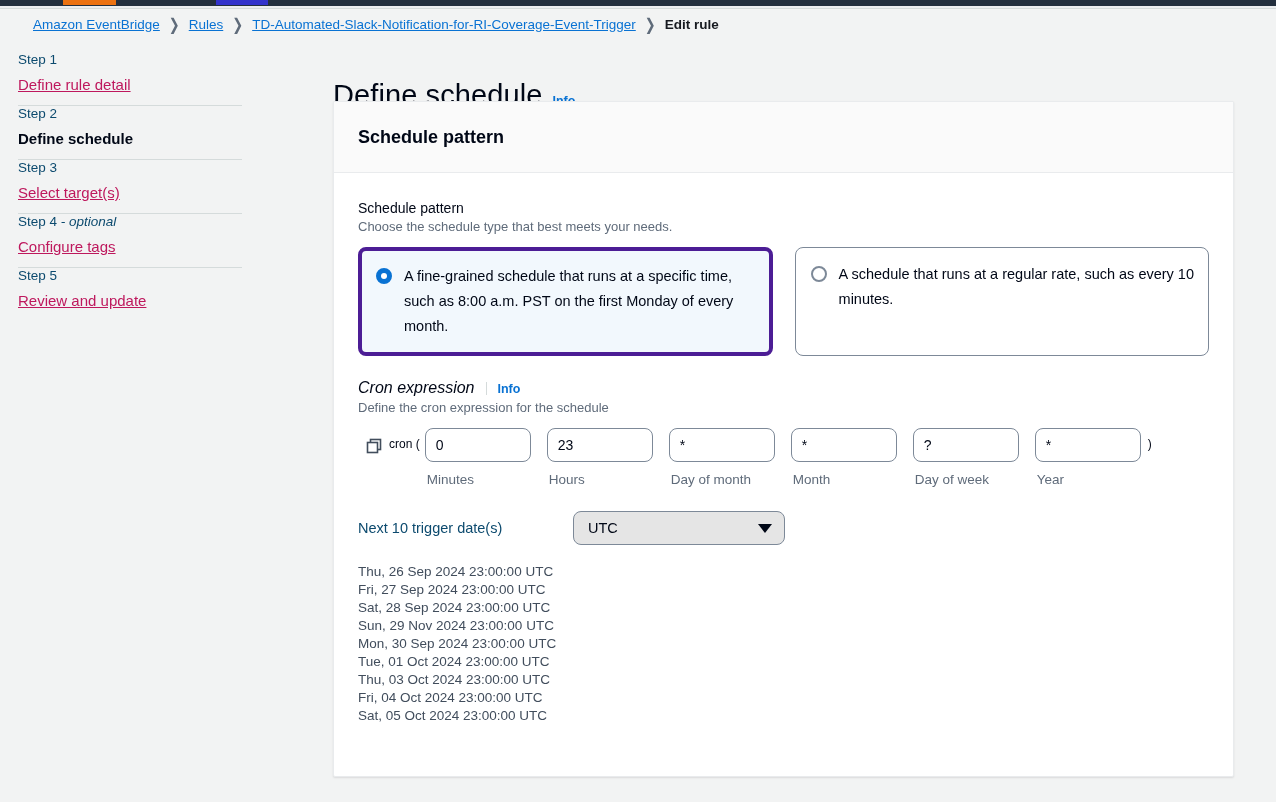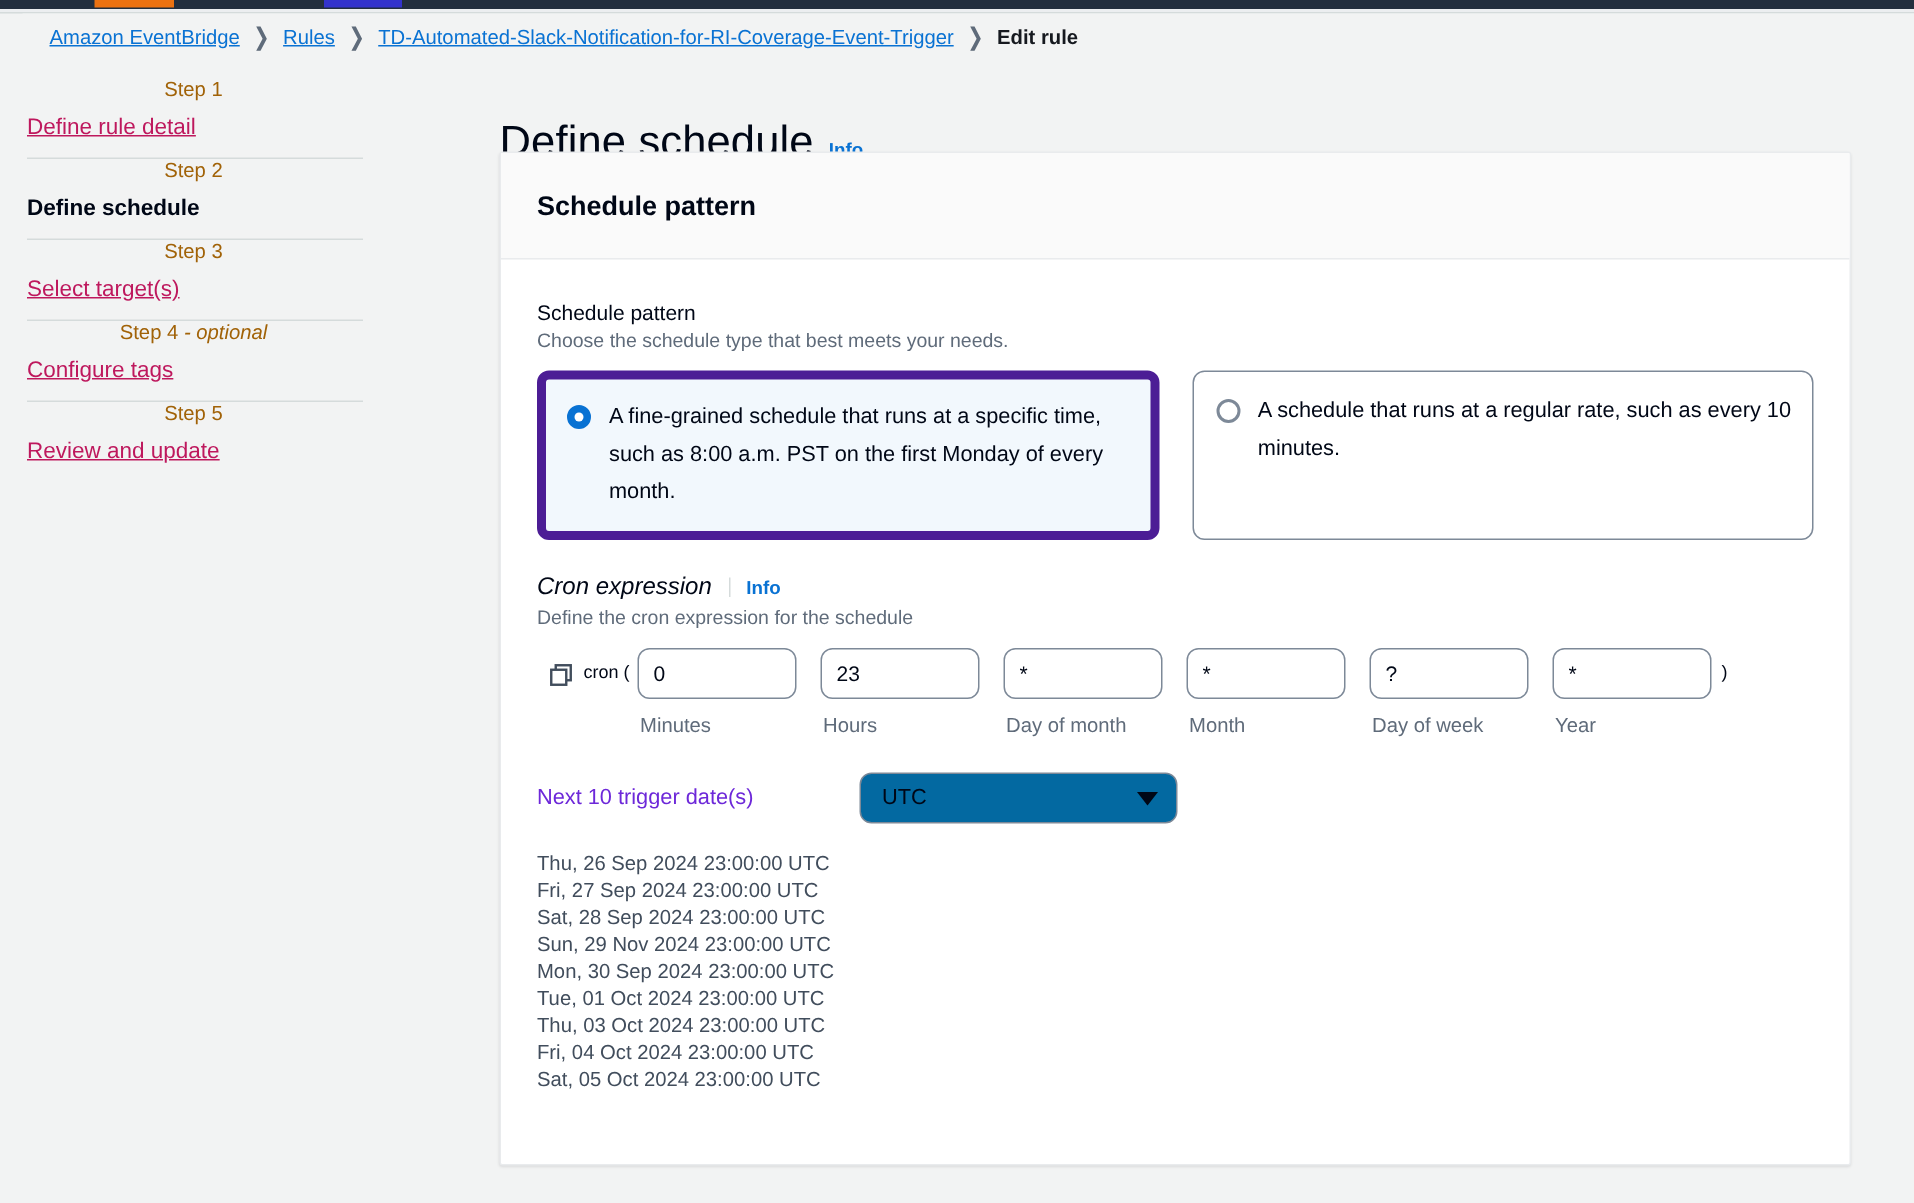--- a/index.html
+++ b/index.html
@@ -64,23 +64,22 @@
   #sidebar {
     position: absolute; top: 46px; left: 0;
     width: 260px; height: 756px;
     padding: 6px 20px 0 18px;
     background: #f2f3f3;
   }
   .step-block { padding-bottom: 12px; }
   .step-sep { height: 1px; background: #d5dbdb; width: 224px; }
   .step-num {
     font-size: 13.5px;
-    color: #a16207;
+    color: #0c4a6e;
     margin-bottom: 9px;
-    text-align: center;
   }
   .step-num .opt { font-style: italic; }
   .step-name {
     font-size: 15px;
     color: #be185d;
     text-decoration: underline;
     cursor: pointer;
   }
   .step-name.active {
     color: #000716;
@@ -148,21 +147,21 @@
   .tile {
     width: 416px; min-height: 86px;
     border: 1px solid #7d8998;
     border-radius: 8px;
     background: #ffffff;
     padding: 14px 0 14px 15px;
     display: flex; gap: 12px;
     cursor: pointer;
   }
   .tile.selected {
-    border: 6px solid #4c1d95;
+    border: 4px solid #4c1d95;
     background: #f2f8fd;
     padding: 13px 16px 13px 14px;
   }
   .radio-outer {
     width: 16px; height: 16px; border-radius: 50%;
     border: 2px solid #7d8998; background: #fff;
     margin-top: 4px; flex: none;
   }
   .tile.selected .radio-outer {
     border: 2px solid #0972d3;
@@ -218,25 +217,25 @@
     font-size: 13.5px; color: #5f6b7a;
     margin-top: 10px; padding-left: 2px;
   }
   .cron-gap { width: 13px; }
 
   
   #trigger-row {
     display: flex; align-items: center;
     margin-top: 24px;
   }
-  #trigger-label { font-size: 14.5px; color: #6d28d9; width: 215px; }
+  #trigger-label { font-size: 14.5px; color: #0c4a6e; width: 215px; }
   #tz-select {
     width: 212px; height: 34px;
     border: 1px solid #7d8998; border-radius: 8px;
-    background: #0369a1;
+    background: #e5e5e5;
     display: flex; align-items: center; justify-content: space-between;
     padding: 0 12px 0 14px;
     font-size: 14.5px; color: #000716;
     cursor: pointer;
   }
   #tz-caret {
     width: 0; height: 0;
     border-left: 7px solid transparent;
     border-right: 7px solid transparent;
     border-top: 9px solid #000716;

